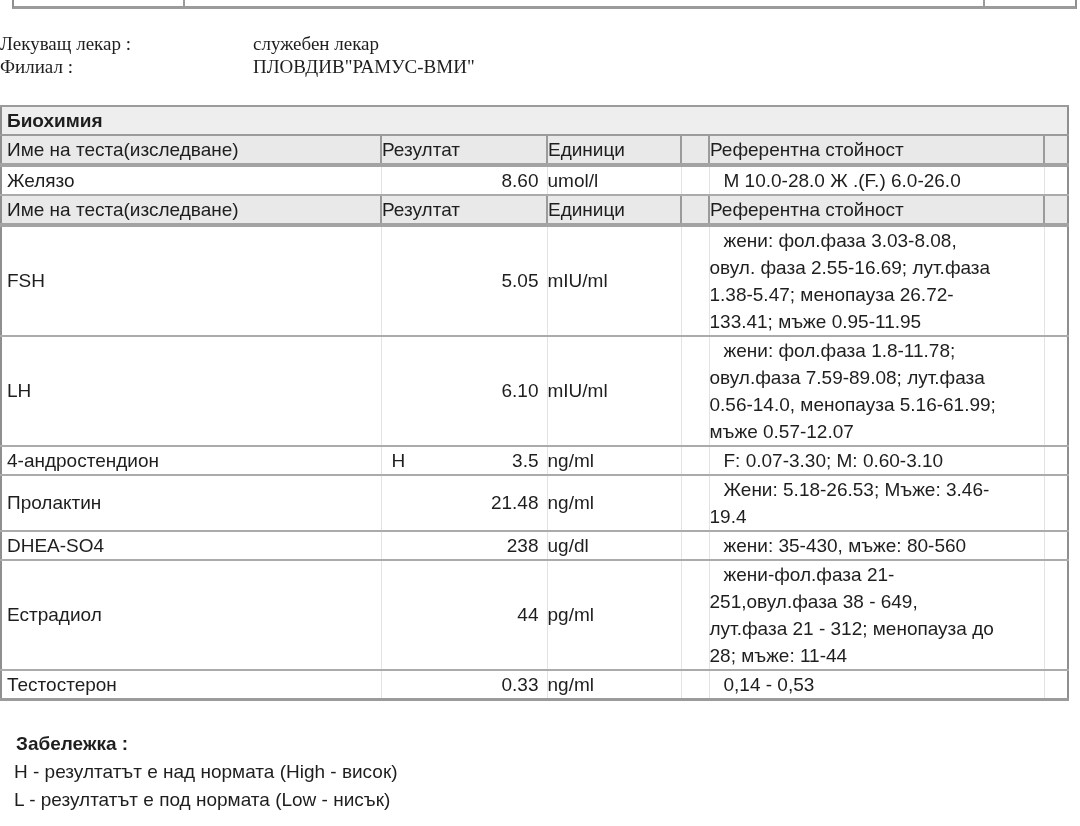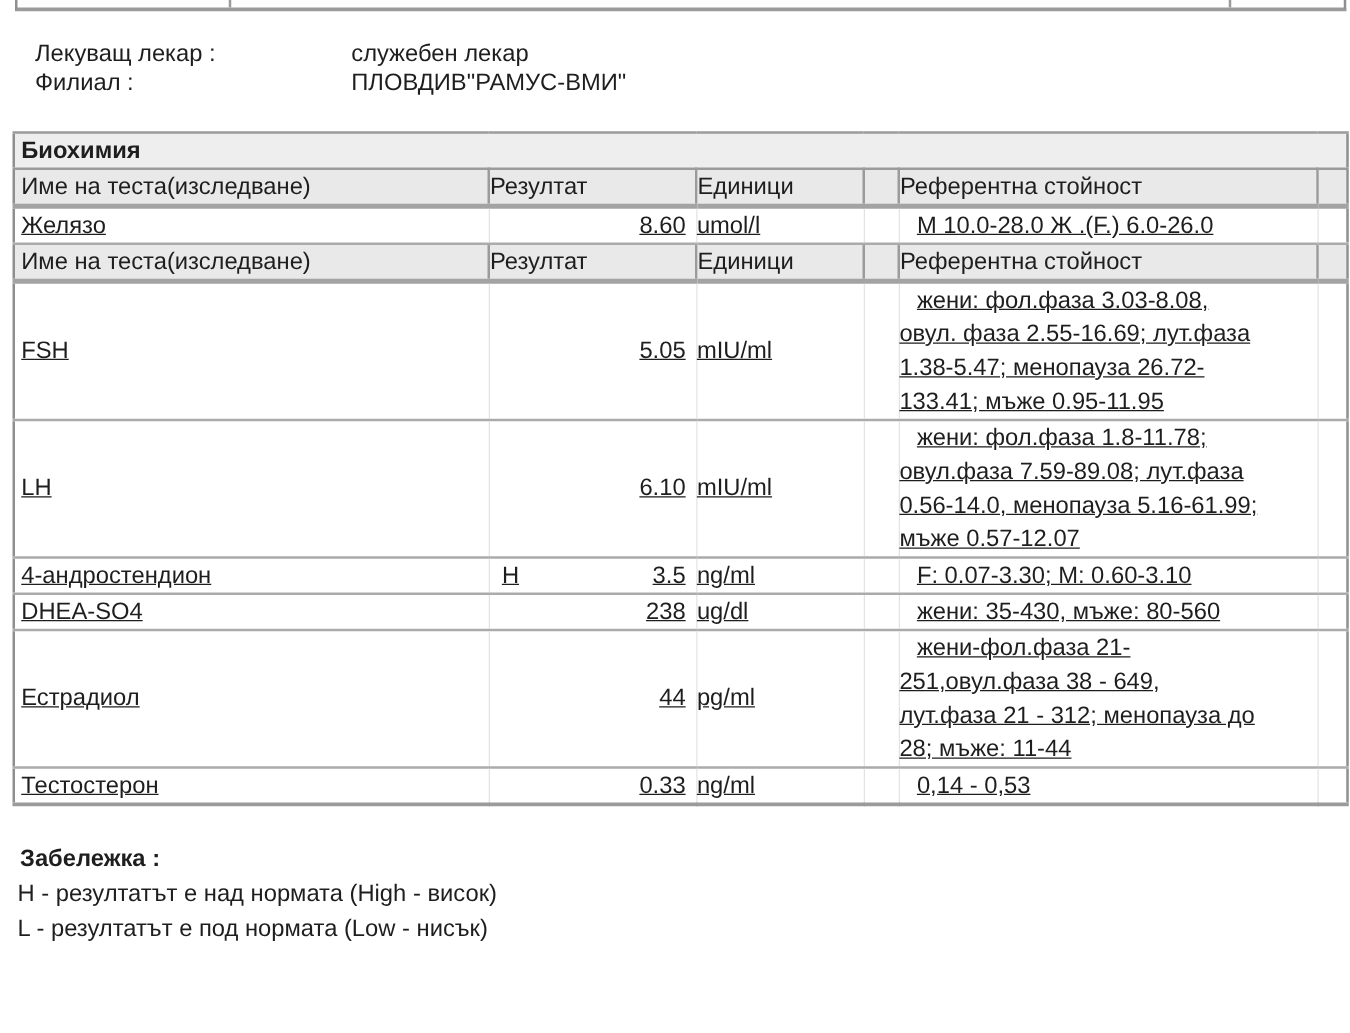--- a/index.html
+++ b/index.html
@@ -15,27 +15,27 @@
     margin-left:12px; width:1065px; height:9px;
     box-sizing:border-box; display:flex;
     border-left:2px solid #8f8f8f; border-right:2px solid #8f8f8f;
     border-bottom:3px solid #9b9b9b; background:#ffffff;
   }
   .sliver-cell { box-sizing:border-box; height:100%; }
   .sliver-c1 { width:171px; border-right:2px solid #9b9b9b; }
   .sliver-c2 { width:800px; border-right:2px solid #9b9b9b; }
   .sliver-c3 { flex:1; }
 
-  .doctor-block { margin:23px 0 0 28px; font-size:19px; line-height:23px; }
+  .doctor-block { margin:23px 0 0 0; font-size:19px; line-height:23px;font-family:Liberation Serif, serif; }
   .info-label { display:inline-block; width:253px; vertical-align:top; }
   .info-value { display:inline-block; }
 
   table.results {
     border-collapse:collapse; table-layout:fixed;
-    margin:27px 0 0 10px; width:1067px;
+    margin:27px 0 0 0; width:1067px;
     font-size:19px; color:#1e1e1e;
     border:2px solid #8f8f8f; border-bottom:3px solid #9b9b9b;
   }
   col.c-name { width:380px; }
   col.c-result { width:166px; }
   col.c-units { width:134px; }
   col.c-sp1 { width:28px; }
   col.c-ref { width:335px; }
   col.c-sp2 { width:24px; }
 
@@ -49,21 +49,21 @@
     padding:0; overflow:hidden; white-space:nowrap;
   }
   tr.colhead td:first-child { border-left:none; padding-left:5px; }
   td.ch-result { text-align:left; padding-right:12px; }
   td.ch-units { padding-left:14px; }
   td.ch-ref { padding-left:5px; }
 
   tr.datarow td {
     background:#ffffff; height:27px;
     border-bottom:2px solid #ababab; border-left:1px solid #e3e3e3;
-    padding:0; vertical-align:middle;text-decoration:underline;
+    padding:0; vertical-align:middle;
   }
   tr.datarow td:first-child { border-left:none; padding-left:5px; }
   .result-wrap {
     display:flex; justify-content:space-between; align-items:center;
     padding:0 8px 0 10px;
   }
   td.td-units { padding-left:16px; }
   td.td-ref {
     font-size:19px; line-height:27px; white-space:pre-line;
     text-indent:14px; padding:1px 5px 1px 4px;
@@ -179,20 +179,34 @@
             <span>Н</span>
             <span>3.5</span>
           </div>
         </td>
     <td class="td-units">ng/ml</td>
     <td></td>
     <td class="td-ref">F: 0.07-3.30; M: 0.60-3.10</td>
     <td></td>
   </tr>
 
+  <tr class="datarow">
+    <td>Пролактин</td>
+    <td>
+          <div class="result-wrap">
+            <span></span>
+            <span>21.48</span>
+          </div>
+        </td>
+    <td class="td-units">ng/ml</td>
+    <td></td>
+    <td class="td-ref">Жени: 5.18-26.53; Мъже: 3.46-
+19.4</td>
+    <td></td>
+  </tr>
 
   <tr class="datarow">
     <td>DHEA-SO4</td>
     <td>
           <div class="result-wrap">
             <span></span>
             <span>238</span>
           </div>
         </td>
     <td class="td-units">ug/dl</td>

